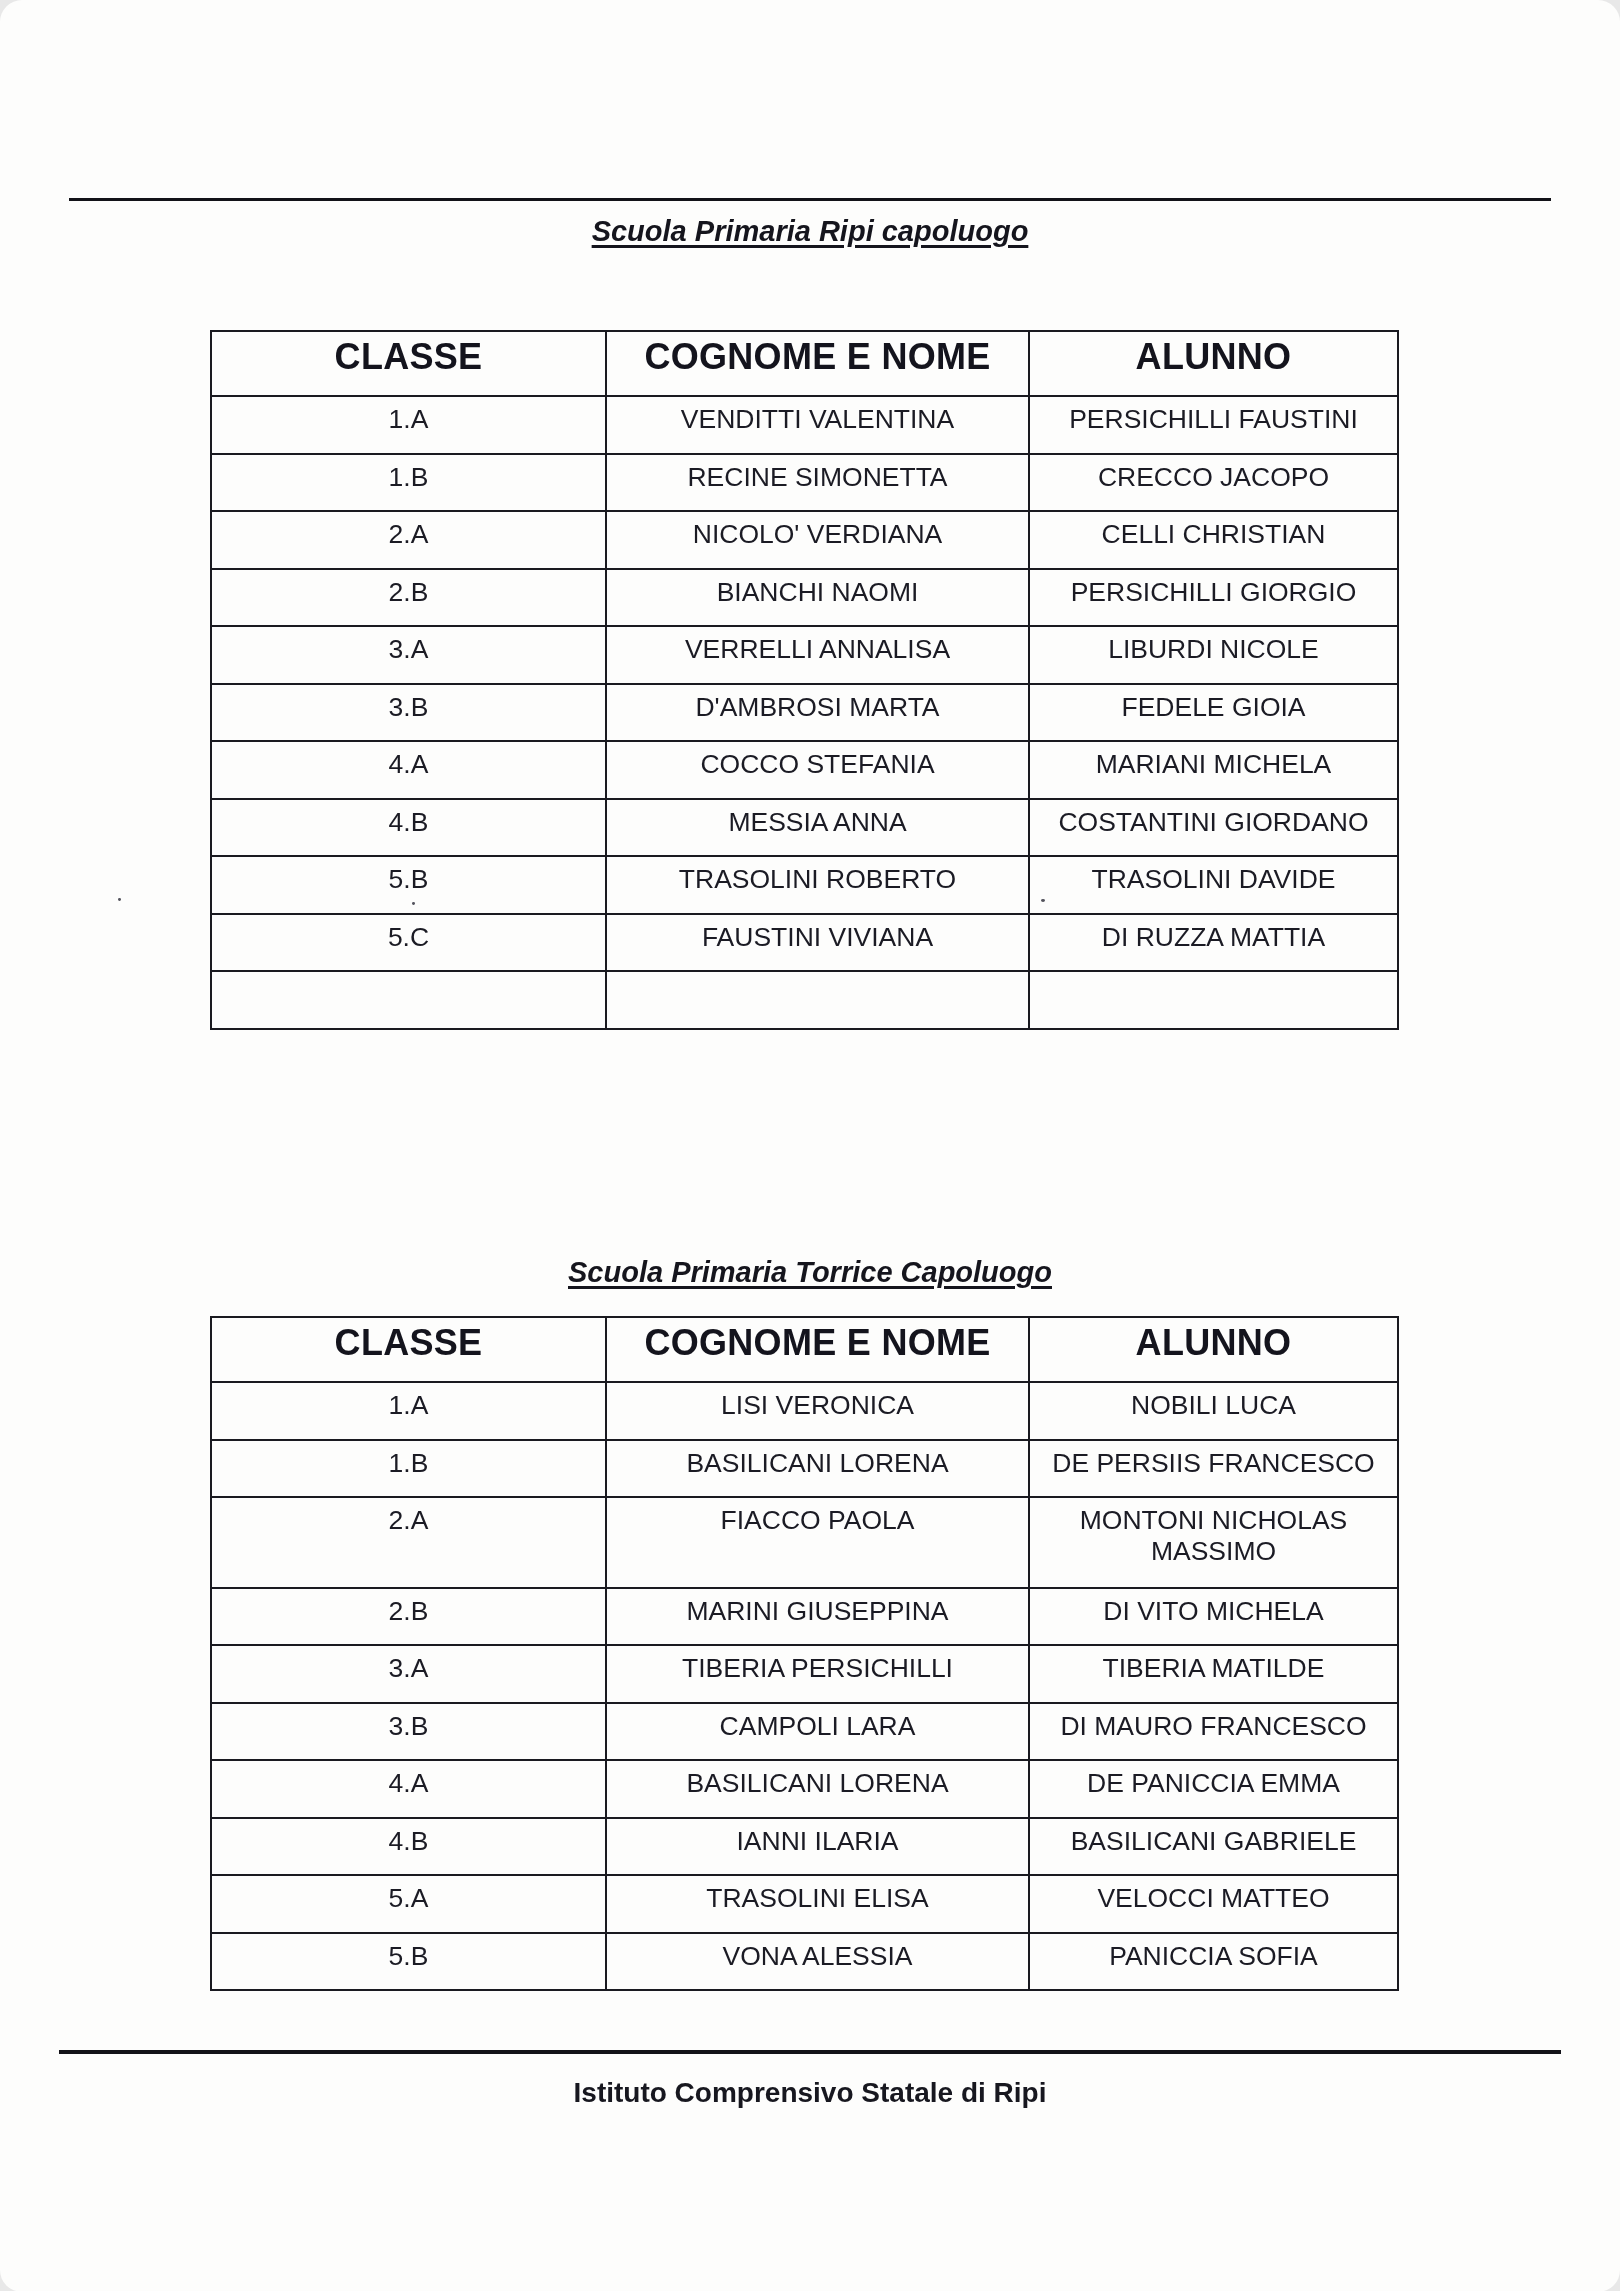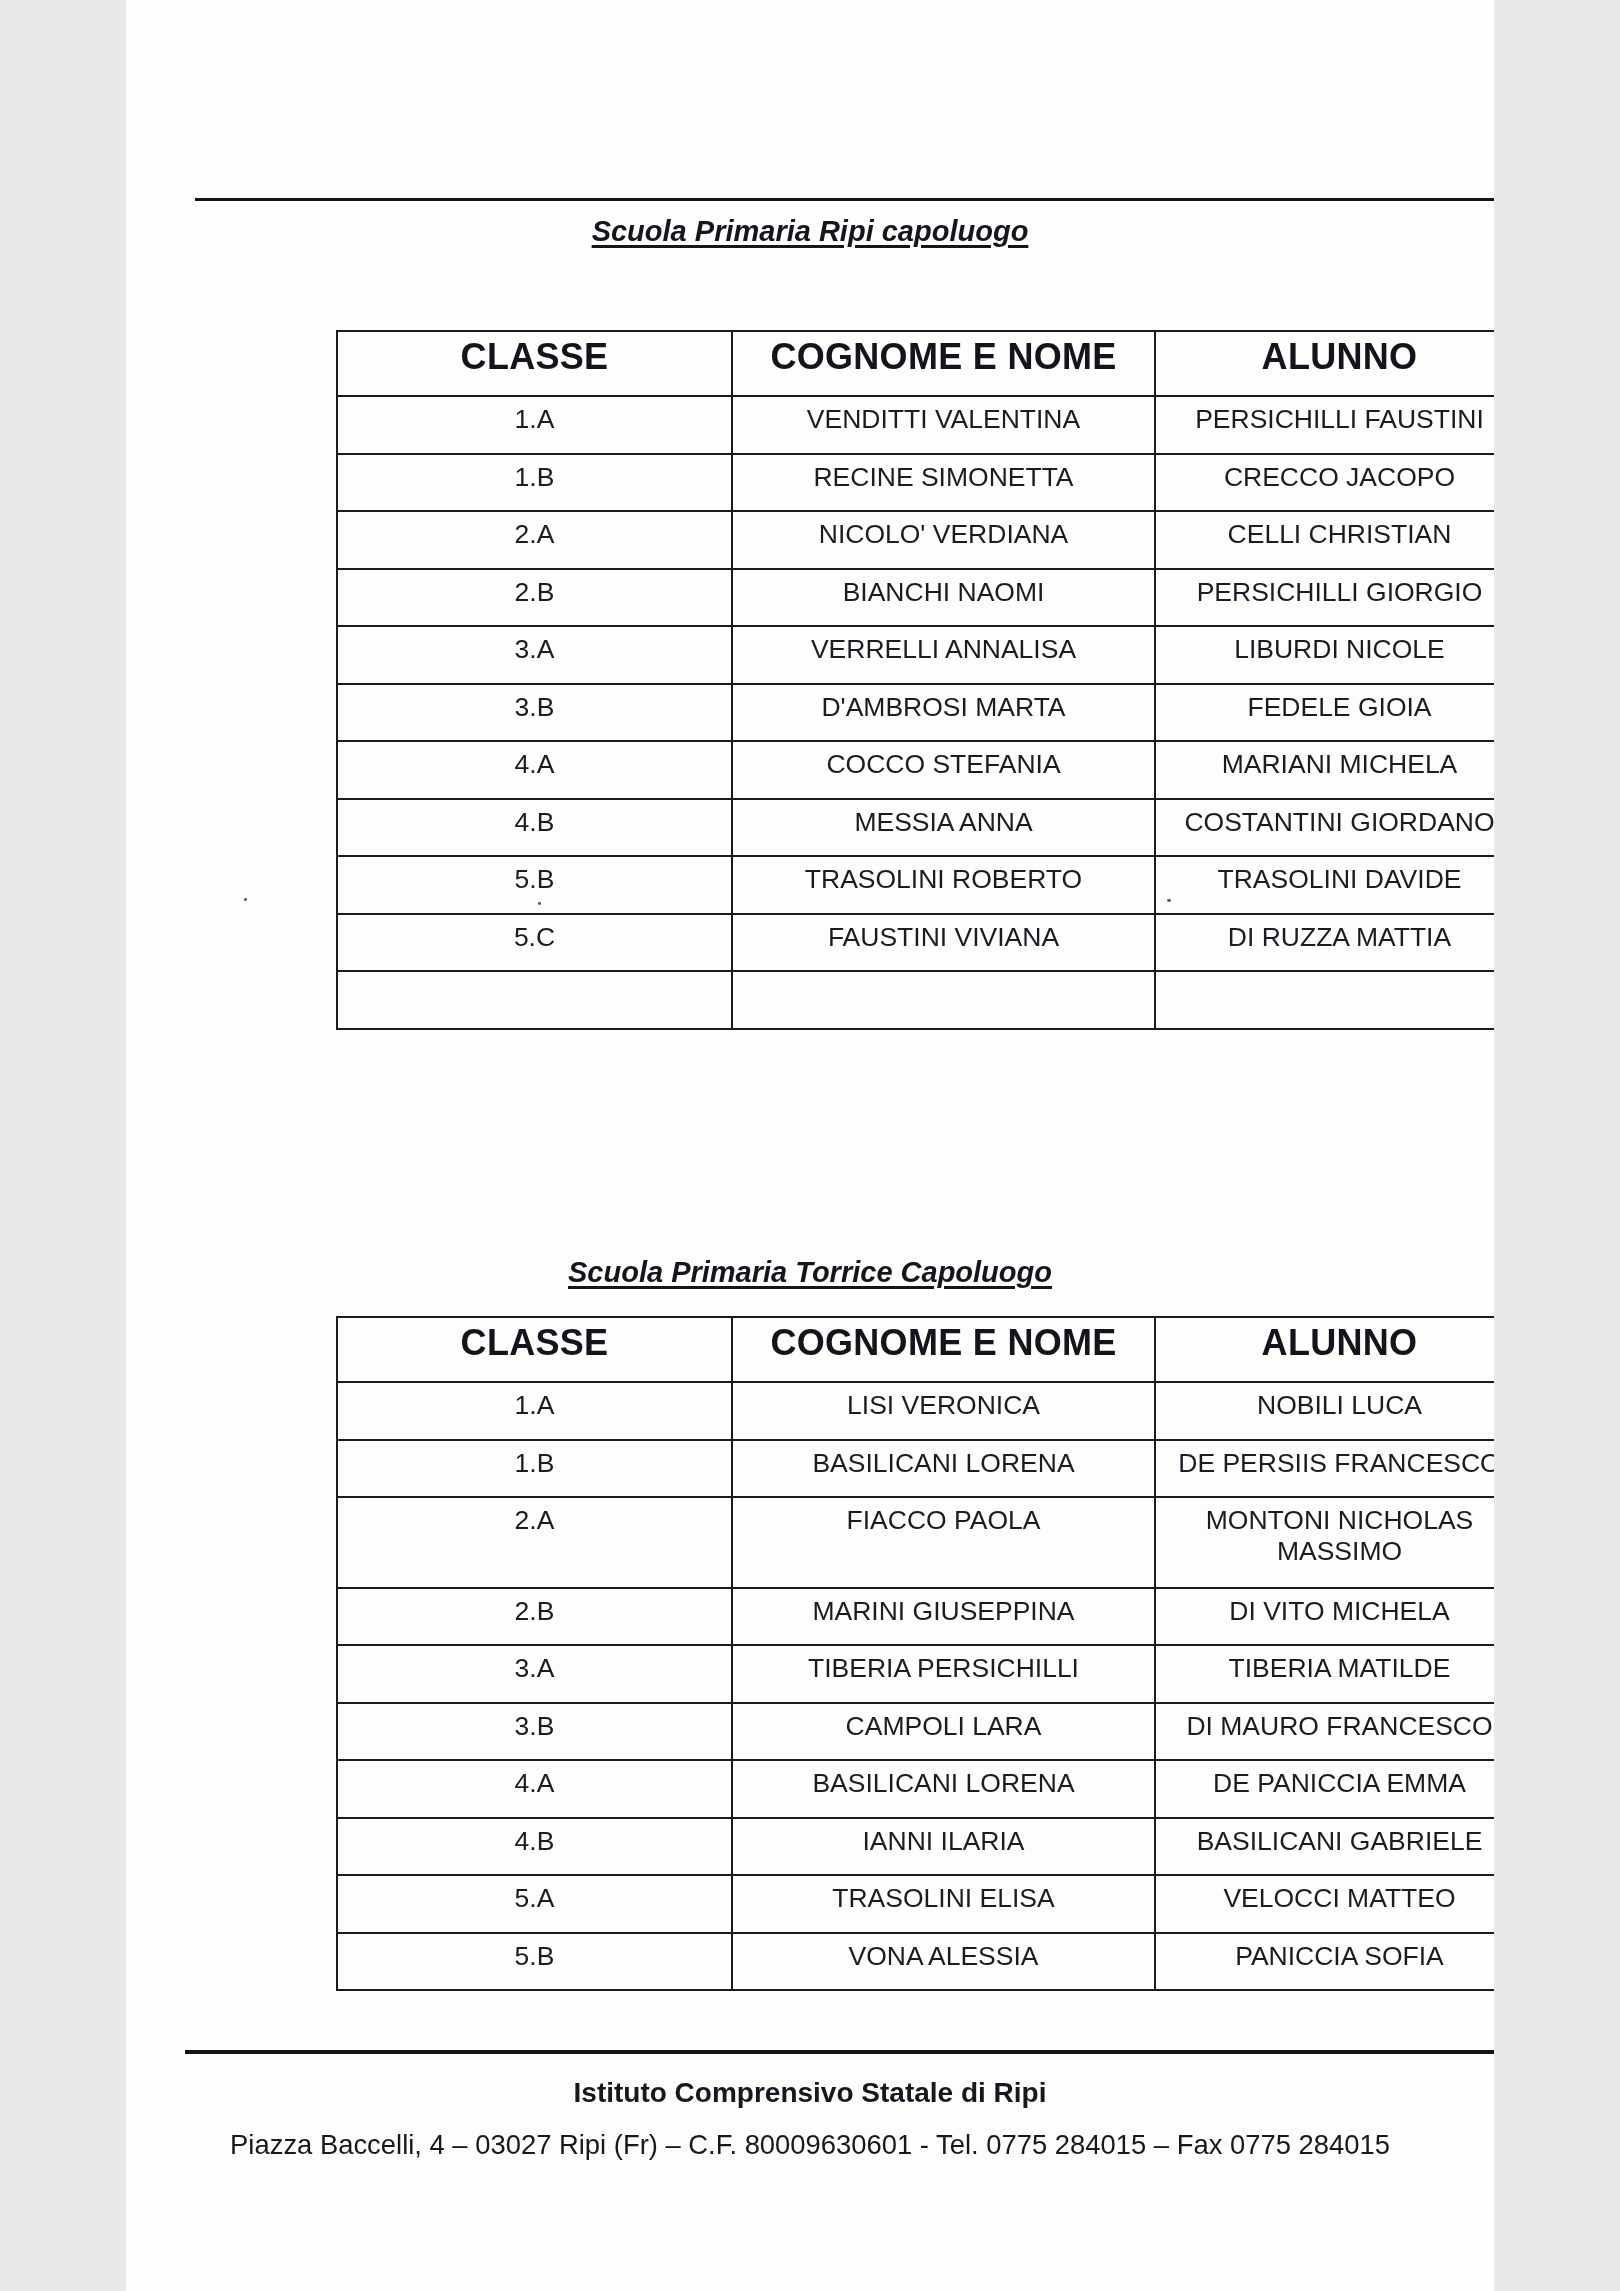--- a/index.html
+++ b/index.html
@@ -1,23 +1,24 @@
 <!DOCTYPE html>
 <html><head>
 <meta charset="utf-8">
 <style>
   html,body { margin:0; padding:0; background:#e8e8e8; }
   .page {
     position:relative;
-    width:1368px; height:2292px;
+    width:1620px; height:2292px;
     margin:0 auto;
     background:#fdfdfc;
     color:#191922;
     font-family:"Liberation Sans", sans-serif;
     overflow:hidden;
+    border-radius:22px;
   }
   .rule { position:absolute; background:#121218; }
   .rule.top    { left:69px;  top:198px;  width:1482px; height:2.9px; }
   .rule.bottom { left:59px;  top:2050px; width:1502px; height:3.9px; }
 
   .doc-title {
     position:absolute; left:0; width:100%;
     text-align:center;
     font-size:29px; font-weight:bold; font-style:italic;
     color:#15151d;
@@ -220,21 +221,20 @@
       <td>VONA ALESSIA</td>
       <td>PANICCIA SOFIA</td>
     </tr>
   </tbody>
     </table>
 
   <div class="rule bottom"></div>
 
   <div class="footer">
     <div class="org">Istituto Comprensivo Statale di Ripi</div>
-    <div class="line1">Piazza Baccelli, 4 – 03027 Ripi (Fr) – C.F. 80009630601 - Tel. 0775 284015 – Fax 0775 284015</div>
   </div>
 
   <div class="speck s1"></div>
   <div class="speck s2"></div>
   <div class="speck s3"></div>
 
 </div>
 
 
 </body></html>

